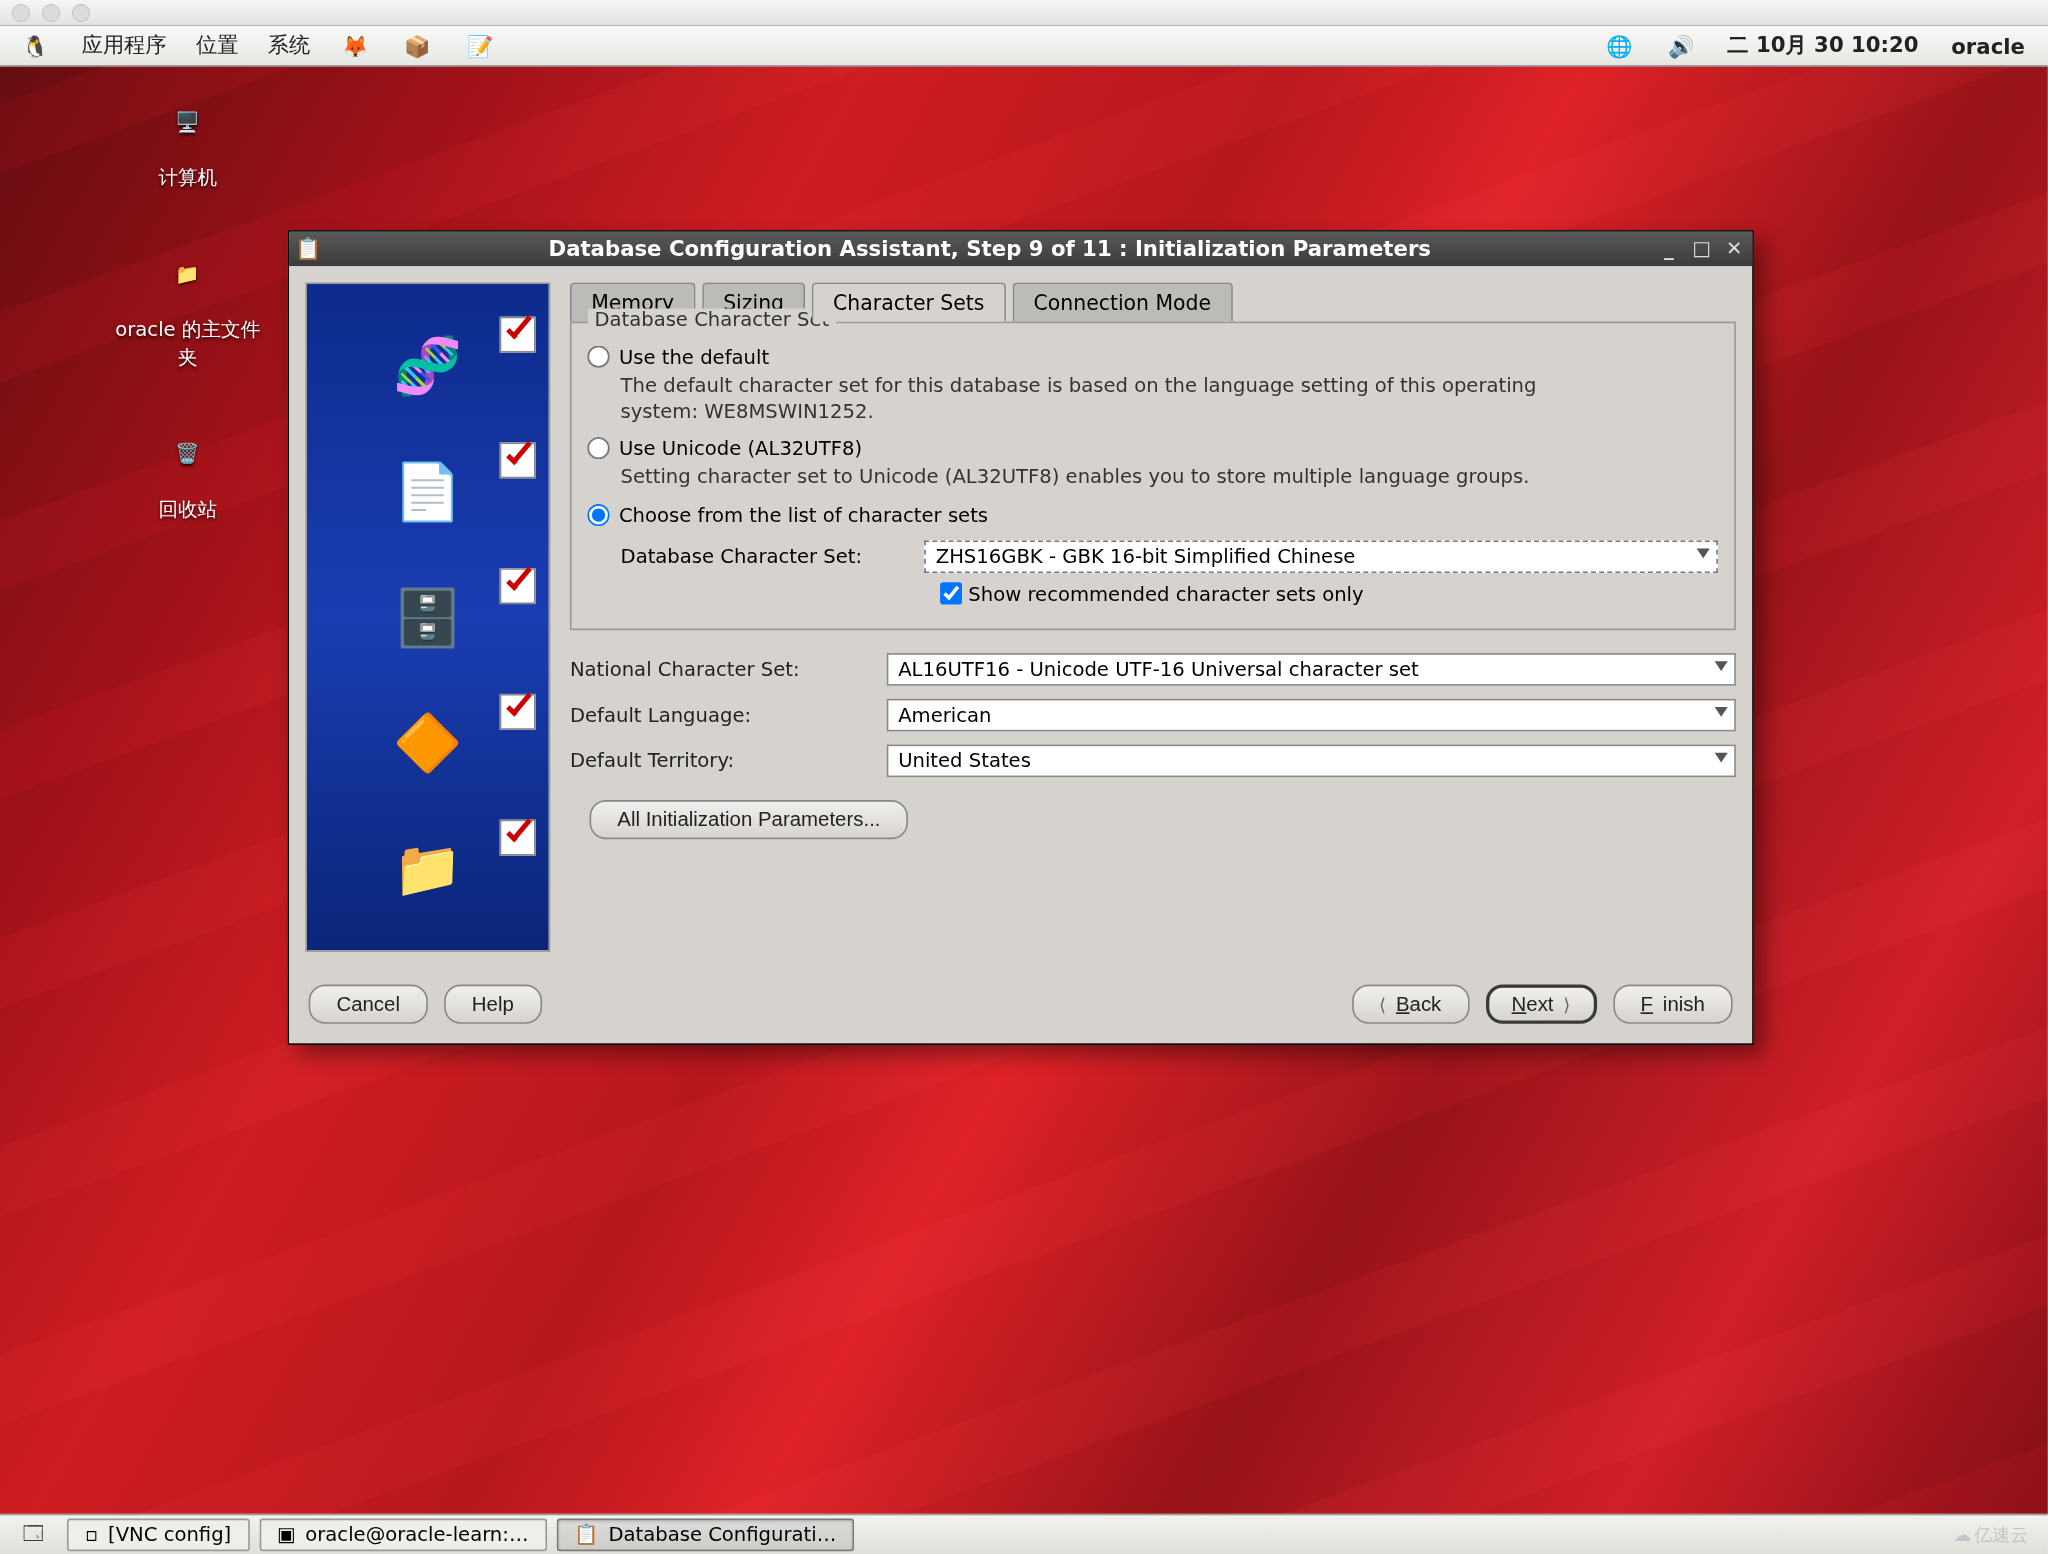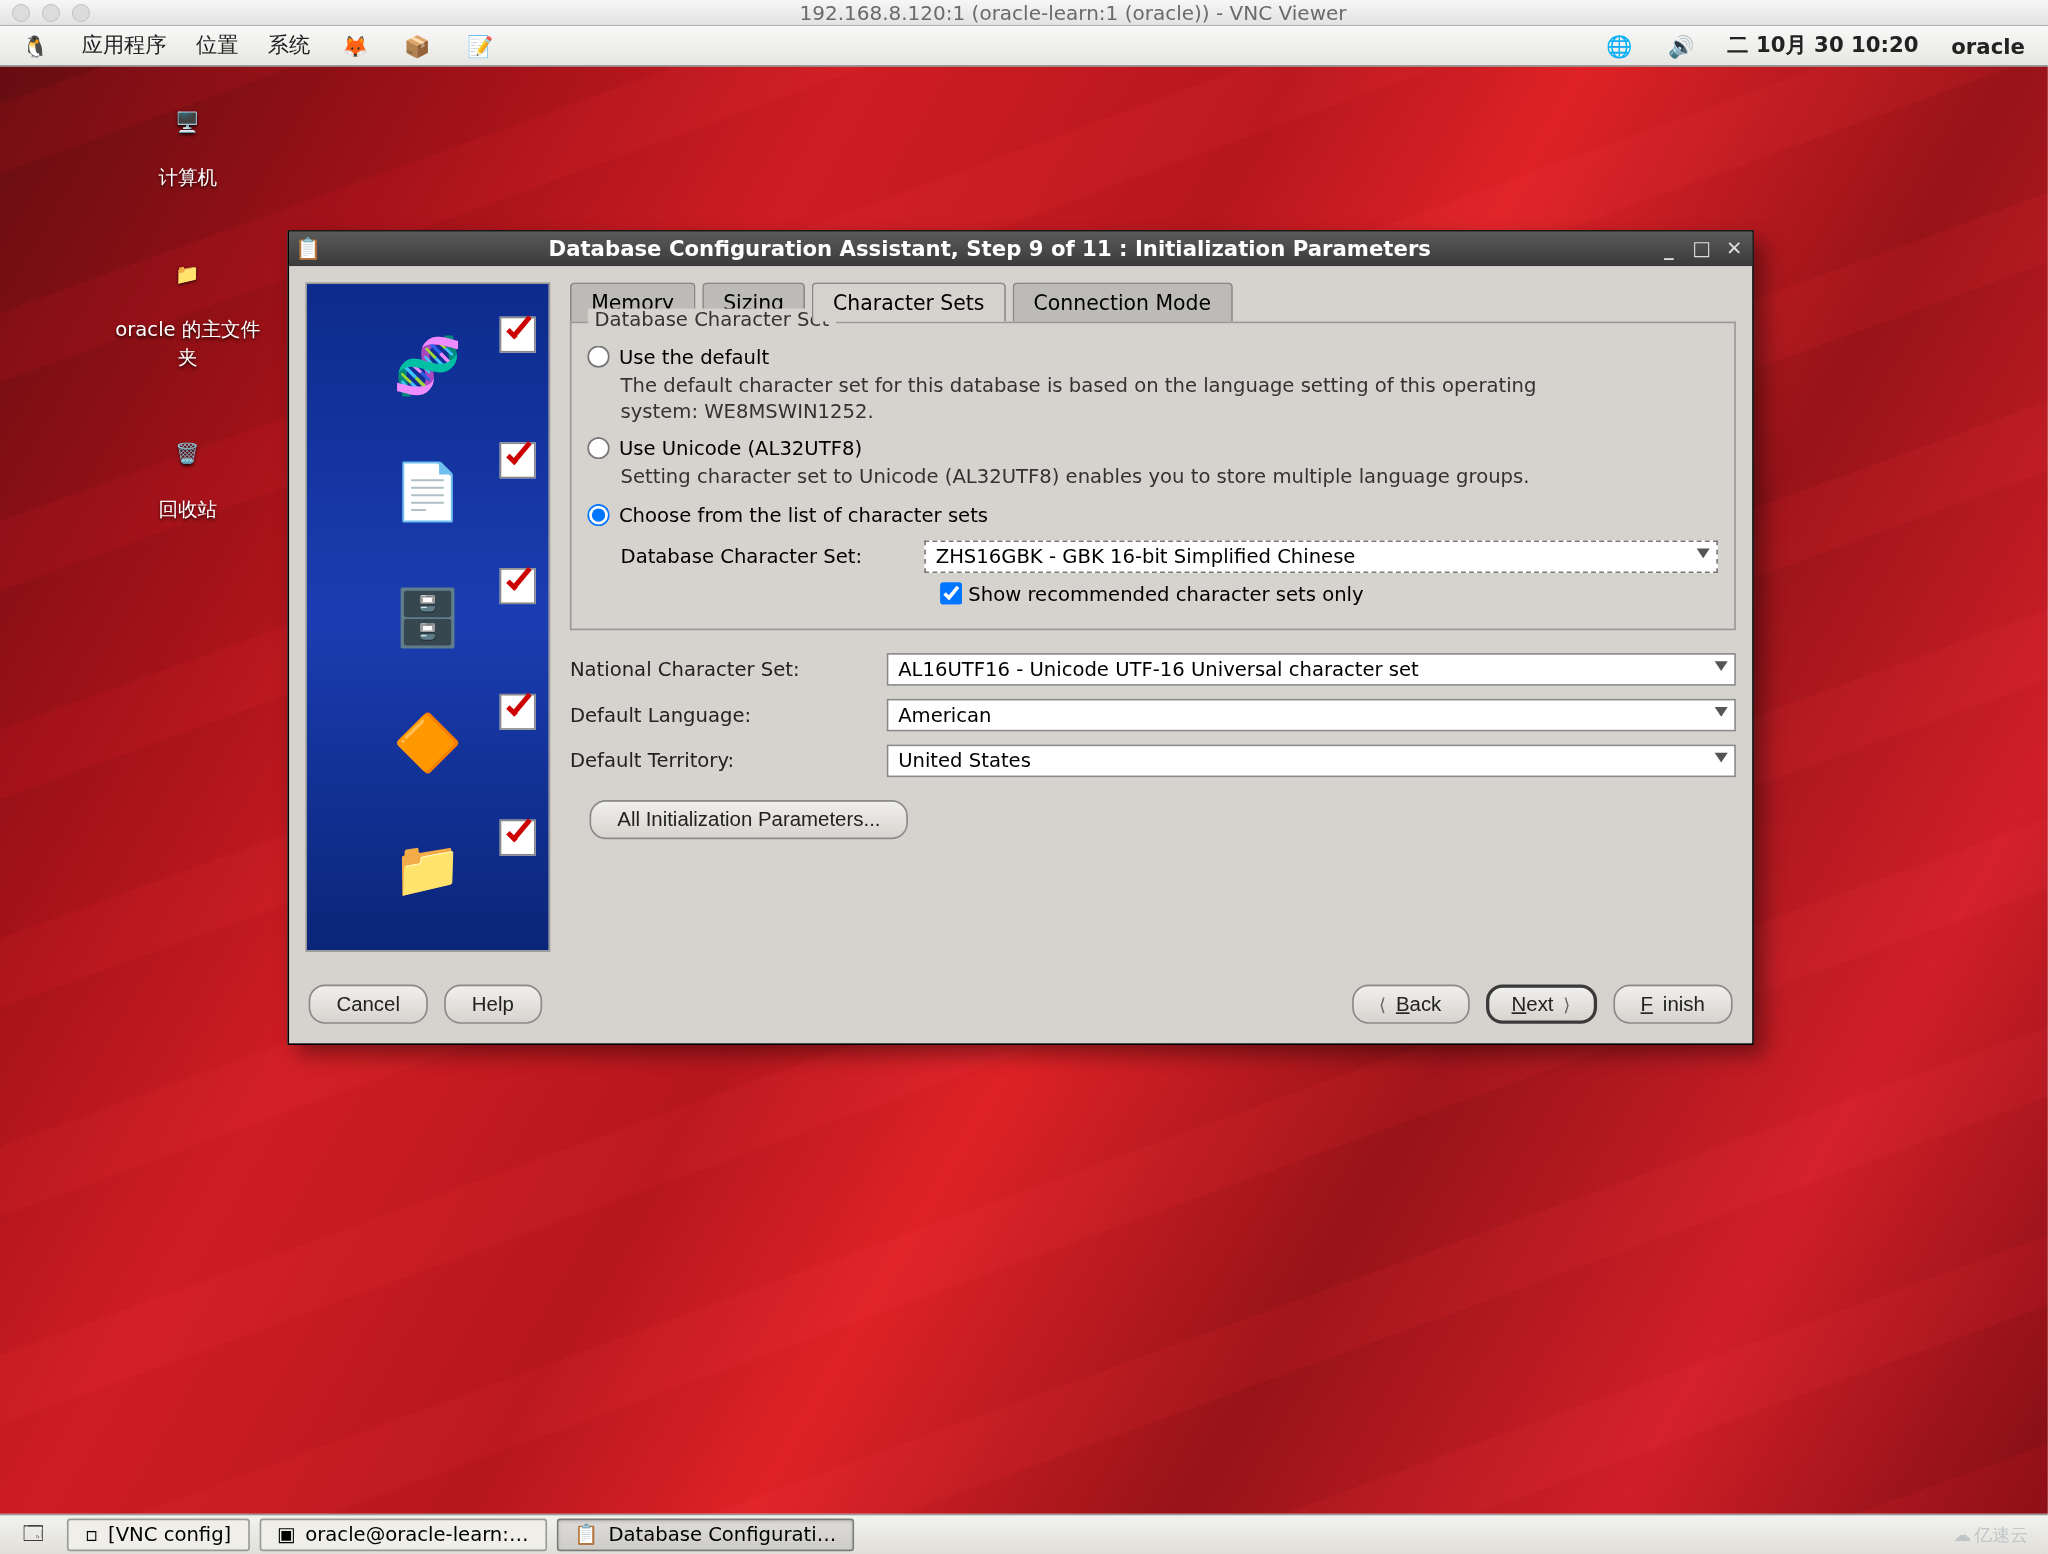--- a/index.html
+++ b/index.html
@@ -74,21 +74,20 @@
 </style>
 </head>
 <body>
 
 <div class="vnc-titlebar">
   <div class="traffic">
     <div class="tball"></div>
     <div class="tball"></div>
     <div class="tball"></div>
   </div>
-  <div class="vnc-title">192.168.8.120:1 (oracle-learn:1 (oracle)) - VNC Viewer</div>
 </div>
 
 <div class="scaled-wrap">
 <div class="scaled">
 
 <div class="menubar">
   <div class="menu-item">
           <span class="menu-icon">🐧</span>
         </div>
   <div class="menu-item">应用程序</div>

